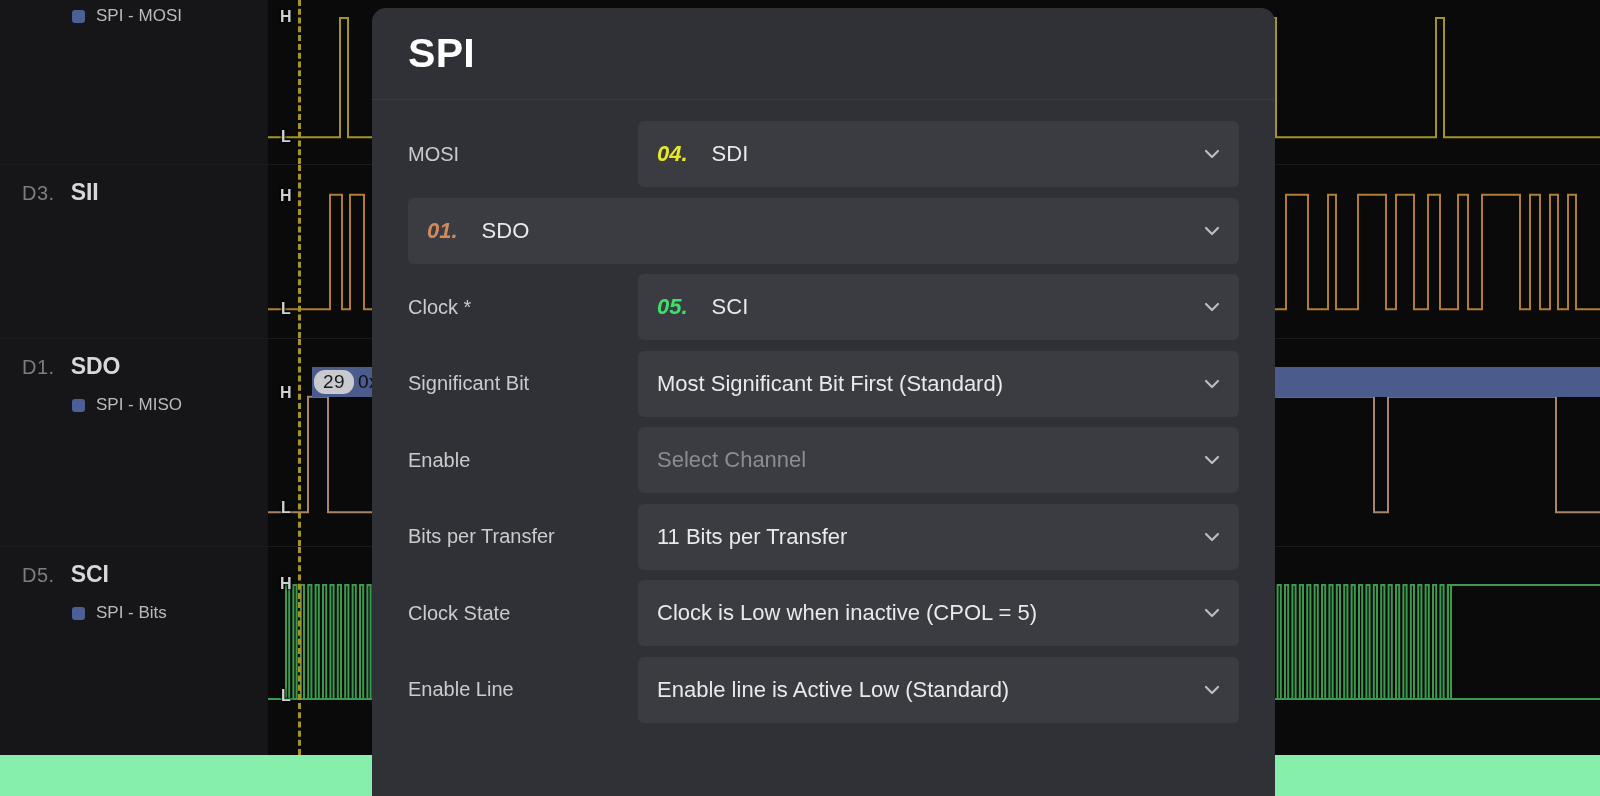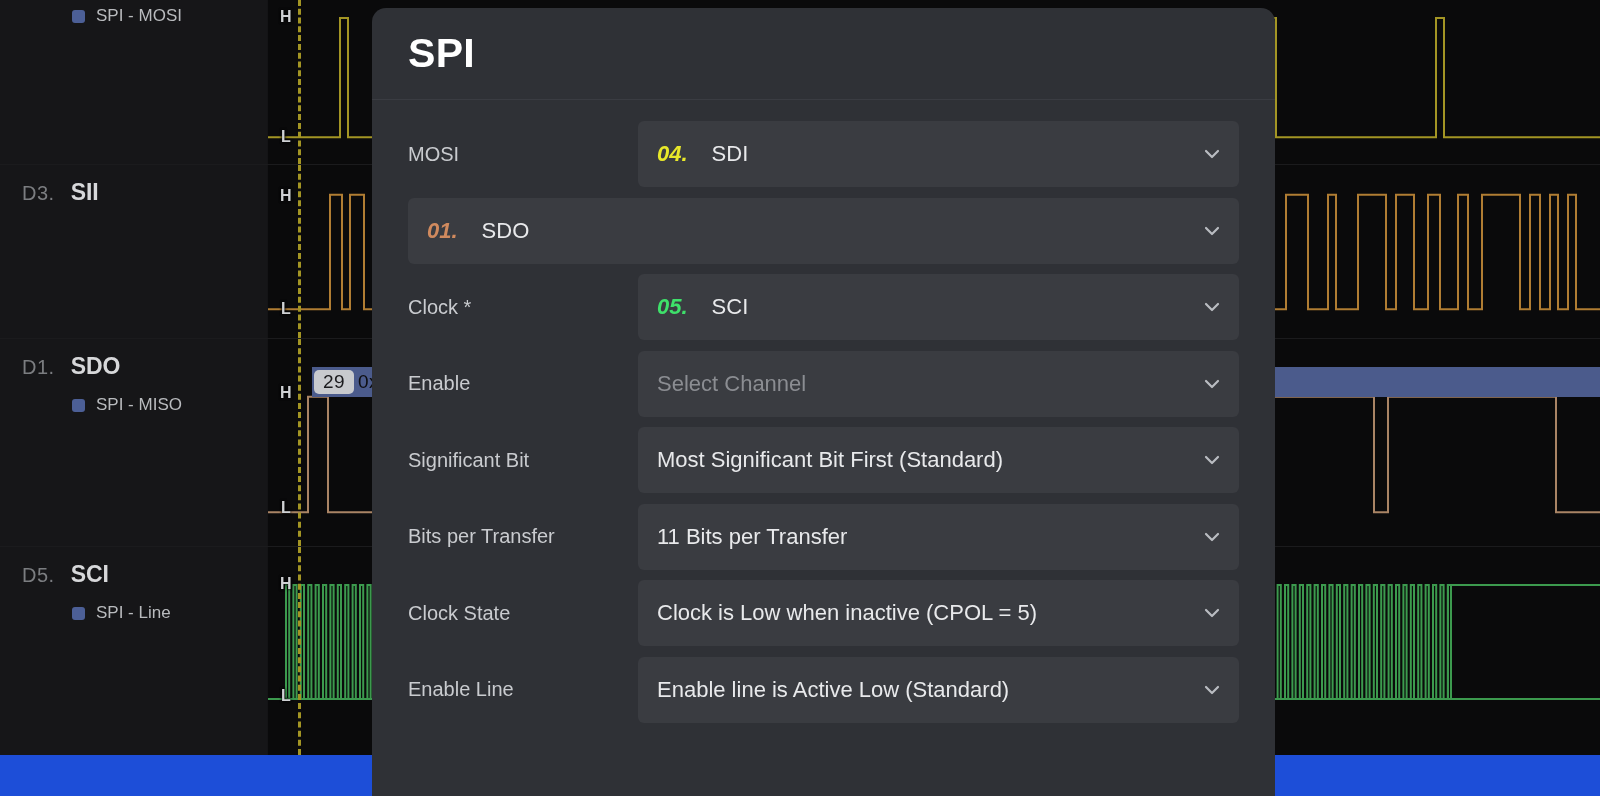--- a/index.html
+++ b/index.html
@@ -2,21 +2,21 @@
 <html><head>
 <meta charset="utf-8">
 <style>
   * { box-sizing: border-box; margin: 0; padding: 0; }
   html, body {
     width: 1600px; height: 796px;
     background: #0a0a0b;
     font-family: "Liberation Sans", sans-serif;
     overflow: hidden;
   }
-  #app { position: relative; width: 1600px; height: 796px; background: #1d4ed8; }
+  #app { position: relative; width: 1600px; height: 796px; background: #86efac; }
 
   
   .viewer { position: absolute; inset: 0; display: flex; flex-direction: column; }
   .lane {
     position: relative;
     display: flex;
     border-bottom: 1px solid #1b1b1d;
     overflow: hidden;
   }
   .lane-colorbar { position: absolute; left: 0; top: 0; bottom: 0; width: 8px; }
@@ -48,21 +48,21 @@
 
   .annot {
     position: absolute; z-index: 5;
     background: #4b5b8c; color: #0d0d10;
     font-size: 19px; letter-spacing: .4px;
     padding: 3px 2px; white-space: nowrap;
     display: flex; align-items: center;
   }
   .annot-pill {
     background: #c8cace; color: #1b1b1e;
-    border-radius: 5px; padding: 1px 9px; margin-right: 4px;
+    border-radius: 11px; padding: 1px 9px; margin-right: 4px;
   }
 
   
   .modal {
     position: absolute; left: 372px; top: 8px;
     width: 903px; height: 800px;
     background: #2f3136;
     border-radius: 14px 14px 0 0;
     z-index: 50;
     overflow: hidden;
@@ -179,21 +179,21 @@
 
     <div class="lane" style="height:208px; border-bottom:none;justify-content:center;">
       <div class="lane-colorbar" style="background:#2f8f3f;"></div>
       <div class="lane-side">
         <div class="lane-title">
           <span class="lane-num">D5.</span>
           <span class="lane-name">SCI</span>
         </div>
         <div class="lane-sub">
           <span class="lane-dot"></span>
-          <span class="lane-sublabel">SPI - Line</span>
+          <span class="lane-sublabel">SPI - Bits</span>
         </div>
       </div>
       <div class="lane-plot">
         <span class="hl h" style="top:28px;">H</span>
         <span class="hl l" style="top:140px;">L</span>
         <div class="cursor-line"></div>
         <div class="wave">
           <svg viewBox="0 0 1332 208" preserveAspectRatio="none" id="sci-svg">
             <polyline id="sci-base" fill="none" stroke="#3c9a4e" stroke-width="2" vector-effect="non-scaling-stroke" points="0,152 1332,152"></polyline>
             <g id="sci-pulses" fill="none" stroke="#3c9a4e" stroke-width="2" vector-effect="non-scaling-stroke">
@@ -239,42 +239,42 @@
             <span class="chan" style="color:#3ee06a;">05.</span>
             <span class="val">SCI</span>
             <span class="chev">
               <svg width="20" height="20" viewBox="0 0 20 20">
                 <polyline points="4,7 10,13 16,7" fill="none" stroke="#b9bcc1" stroke-width="2.2" stroke-linecap="round" stroke-linejoin="round"></polyline>
               </svg>
             </span>
           </div>
         </div>
         <div class="field-row">
+          <div class="field-label">Significant Bit</div>
+          <div class="field-ctl">
+            <span class="val">Most Significant Bit First (Standard)</span>
+            <span class="chev">
+              <svg width="20" height="20" viewBox="0 0 20 20">
+                <polyline points="4,7 10,13 16,7" fill="none" stroke="#b9bcc1" stroke-width="2.2" stroke-linecap="round" stroke-linejoin="round"></polyline>
+              </svg>
+            </span>
+          </div>
+        </div>
+        <div class="field-row">
           <div class="field-label">Enable</div>
           <div class="field-ctl">
             <span class="ph">Select Channel</span>
             <span class="chev">
               <svg width="20" height="20" viewBox="0 0 20 20">
                 <polyline points="4,7 10,13 16,7" fill="none" stroke="#b9bcc1" stroke-width="2.2" stroke-linecap="round" stroke-linejoin="round"></polyline>
               </svg>
             </span>
           </div>
         </div>
         <div class="field-row">
-          <div class="field-label">Significant Bit</div>
-          <div class="field-ctl">
-            <span class="val">Most Significant Bit First (Standard)</span>
-            <span class="chev">
-              <svg width="20" height="20" viewBox="0 0 20 20">
-                <polyline points="4,7 10,13 16,7" fill="none" stroke="#b9bcc1" stroke-width="2.2" stroke-linecap="round" stroke-linejoin="round"></polyline>
-              </svg>
-            </span>
-          </div>
-        </div>
-        <div class="field-row">
           <div class="field-label">Bits per Transfer</div>
           <div class="field-ctl">
             <span class="val">11 Bits per Transfer</span>
             <span class="chev">
               <svg width="20" height="20" viewBox="0 0 20 20">
                 <polyline points="4,7 10,13 16,7" fill="none" stroke="#b9bcc1" stroke-width="2.2" stroke-linecap="round" stroke-linejoin="round"></polyline>
               </svg>
             </span>
           </div>
         </div>

